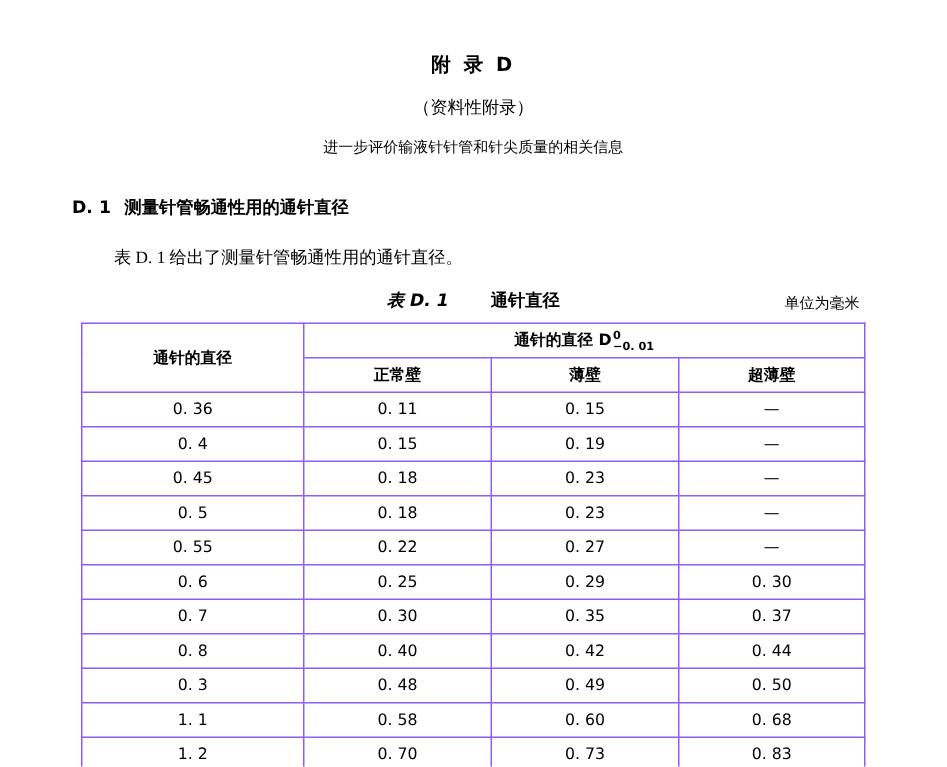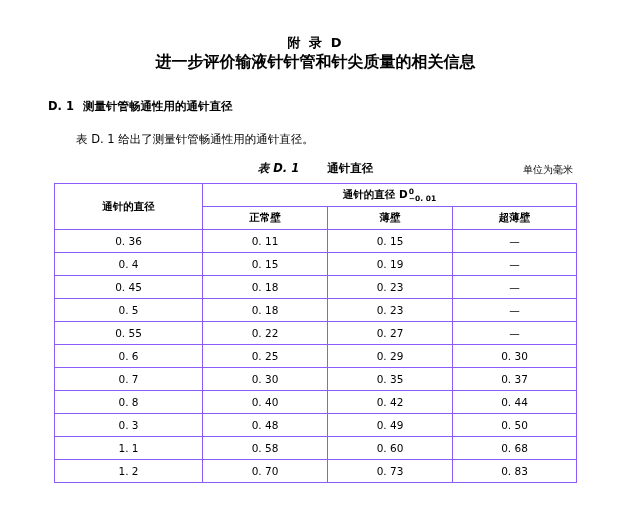--- a/index.html
+++ b/index.html
@@ -28,36 +28,38 @@
     letter-spacing: 2px;
     margin-top: 34px;
   }
   .annex-type {
     text-align: center;
     font-size: 11.5px;
     margin-top: 12px;
   }
   .annex-subject {
     text-align: center;
-    font-size: 16px;
-    font-weight: bold;
+    font-size: 10px;
+    font-weight: normal;
+    margin-top: 12px;
   }
   .clause {
     font-size: 11.5px;
     font-weight: bold;
     margin-top: 26px;
     margin-left: 48px;
   }
   .clause .num {
     margin-right: 9px;
   }
   .para {
     font-size: 11.5px;
     margin-top: 18px;
     margin-left: 76px;
+    font-family: Liberation Serif, serif;
   }
   .table-caption-row {
     position: relative;
     margin-top: 14px;
     height: 16px;
   }
   .table-caption {
     text-align: center;
     font-size: 11.5px;
     font-weight: bold;
@@ -113,20 +115,21 @@
   .tol .lo {
     display: block;
   }
 </style>
 </head>
 <body>
 
 <div class="page">
 
   <div class="annex-title">附 录 D</div>
+  <div class="annex-type">（资料性附录）</div>
   <div class="annex-subject">进一步评价输液针针管和针尖质量的相关信息</div>
 
   <div class="clause">
     <span class="num">D. 1</span><span>测量针管畅通性用的通针直径</span>
   </div>
 
   <div class="para">表 D. 1 给出了测量针管畅通性用的通针直径。</div>
 
   <div class="table-caption-row">
     <div class="table-caption">

